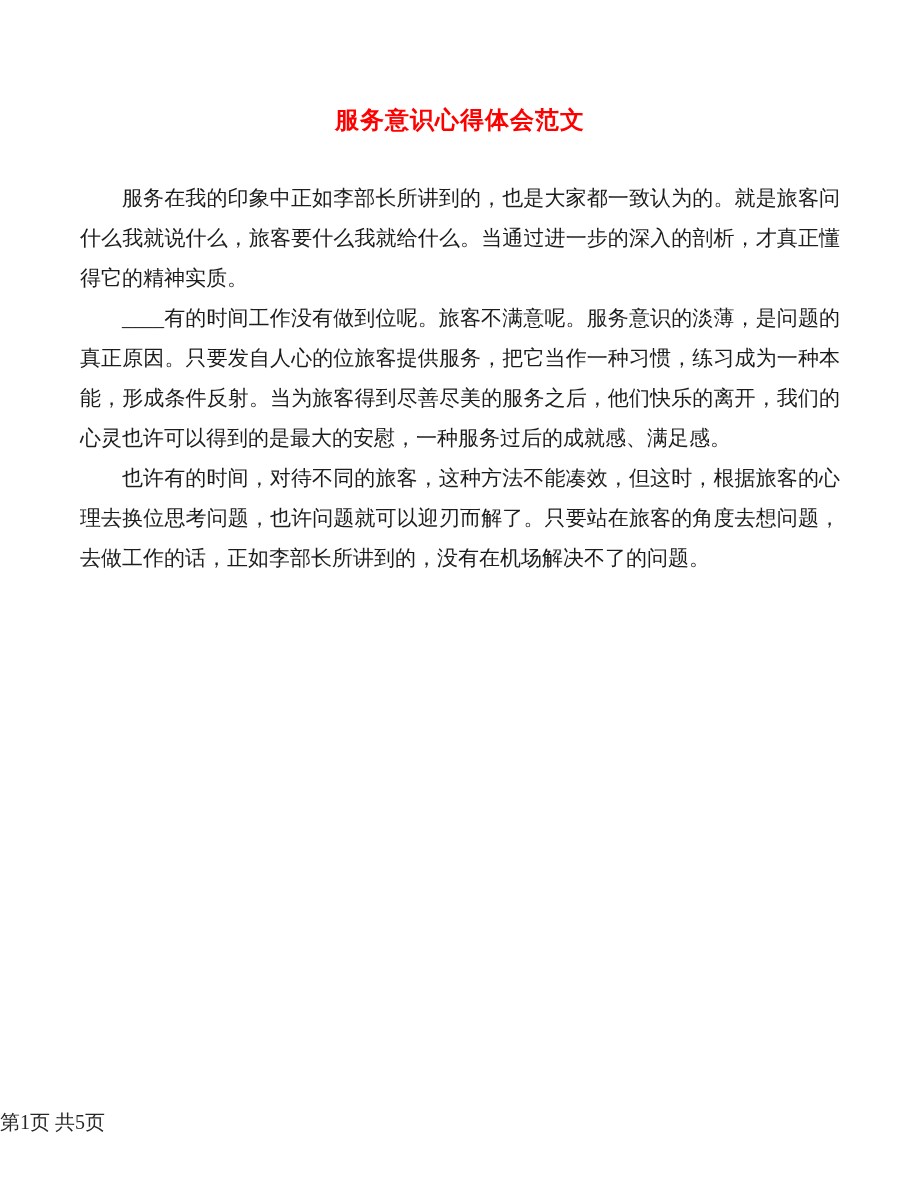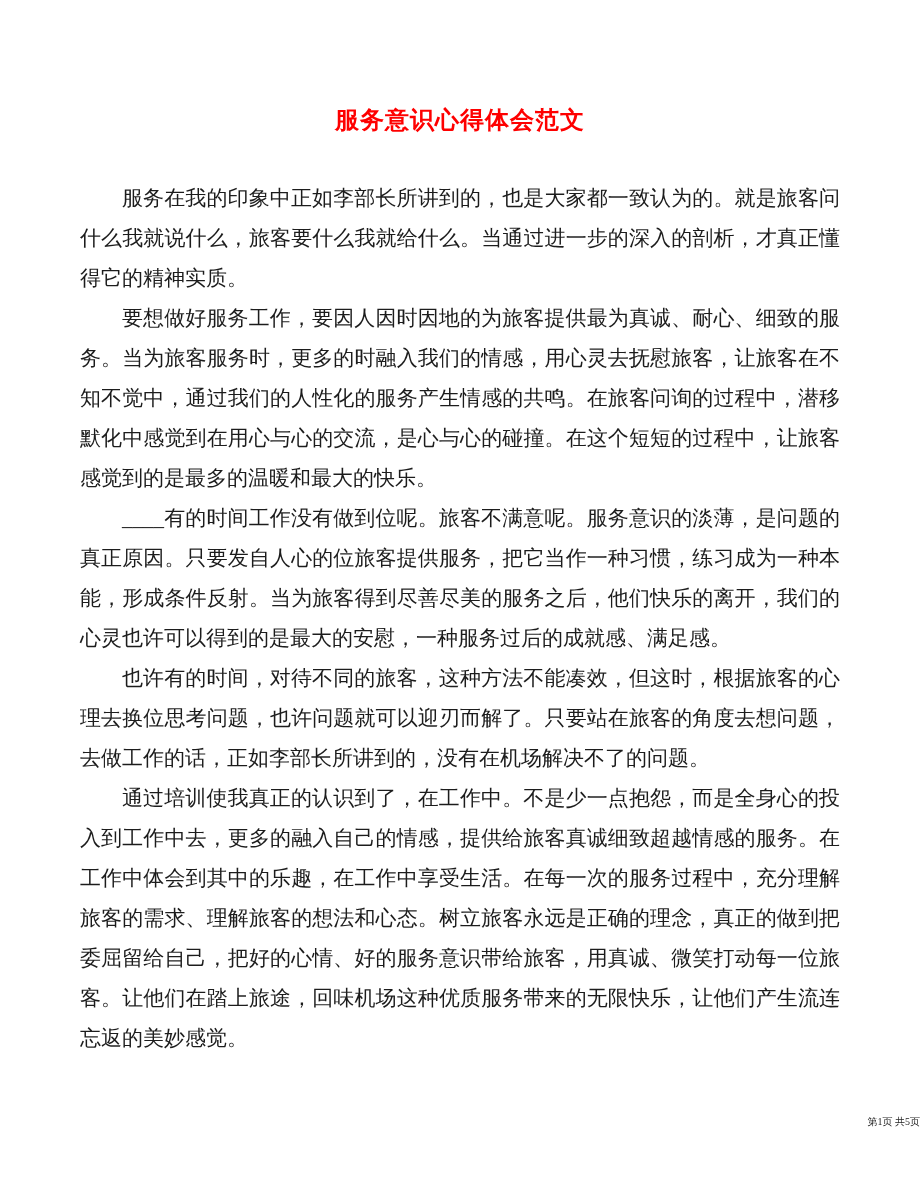--- a/index.html
+++ b/index.html
@@ -43,38 +43,36 @@
   .doc-body p {
     margin: 0;
     padding: 0;
     text-indent: 2em;
   }
   .doc-footer {
     position: absolute;
     top: 1108px;
     left: 0;
     width: 100%;
-    text-align: right;
+    text-align: left;
     color: #262626;
-    font-size: 10px;
+    font-size: 20px;
     line-height: 28px;
   }
 </style>
 </head>
 <body>
 
 <div class="page">
 
   <h1 class="doc-title">服务意识心得体会范文</h1>
 
   <div class="doc-body">
     <p>服务在我的印象中正如李部长所讲到的，也是大家都一致认为的。就是旅客问什么我就说什么，旅客要什么我就给什么。当通过进一步的深入的剖析，才真正懂得它的精神实质。</p>
-    <p>要想做好服务工作，要因人因时因地的为旅客提供最为真诚、耐心、细致的服务。当为旅客服务时，更多的时融入我们的情感，用心灵去抚慰旅客，让旅客在不知不觉中，通过我们的人性化的服务产生情感的共鸣。在旅客问询的过程中，潜移默化中感觉到在用心与心的交流，是心与心的碰撞。在这个短短的过程中，让旅客感觉到的是最多的温暖和最大的快乐。</p>
     <p>____有的时间工作没有做到位呢。旅客不满意呢。服务意识的淡薄，是问题的真正原因。只要发自人心的位旅客提供服务，把它当作一种习惯，练习成为一种本能，形成条件反射。当为旅客得到尽善尽美的服务之后，他们快乐的离开，我们的心灵也许可以得到的是最大的安慰，一种服务过后的成就感、满足感。</p>
     <p>也许有的时间，对待不同的旅客，这种方法不能凑效，但这时，根据旅客的心理去换位思考问题，也许问题就可以迎刃而解了。只要站在旅客的角度去想问题，去做工作的话，正如李部长所讲到的，没有在机场解决不了的问题。</p>
-    <p>通过培训使我真正的认识到了，在工作中。不是少一点抱怨，而是全身心的投入到工作中去，更多的融入自己的情感，提供给旅客真诚细致超越情感的服务。在工作中体会到其中的乐趣，在工作中享受生活。在每一次的服务过程中，充分理解旅客的需求、理解旅客的想法和心态。树立旅客永远是正确的理念，真正的做到把委屈留给自己，把好的心情、好的服务意识带给旅客，用真诚、微笑打动每一位旅客。让他们在踏上旅途，回味机场这种优质服务带来的无限快乐，让他们产生流连忘返的美妙感觉。</p>
   </div>
 
   <div class="doc-footer">
     <span>第1页 共5页</span>
   </div>
 
 </div>
 
 </body></html>

